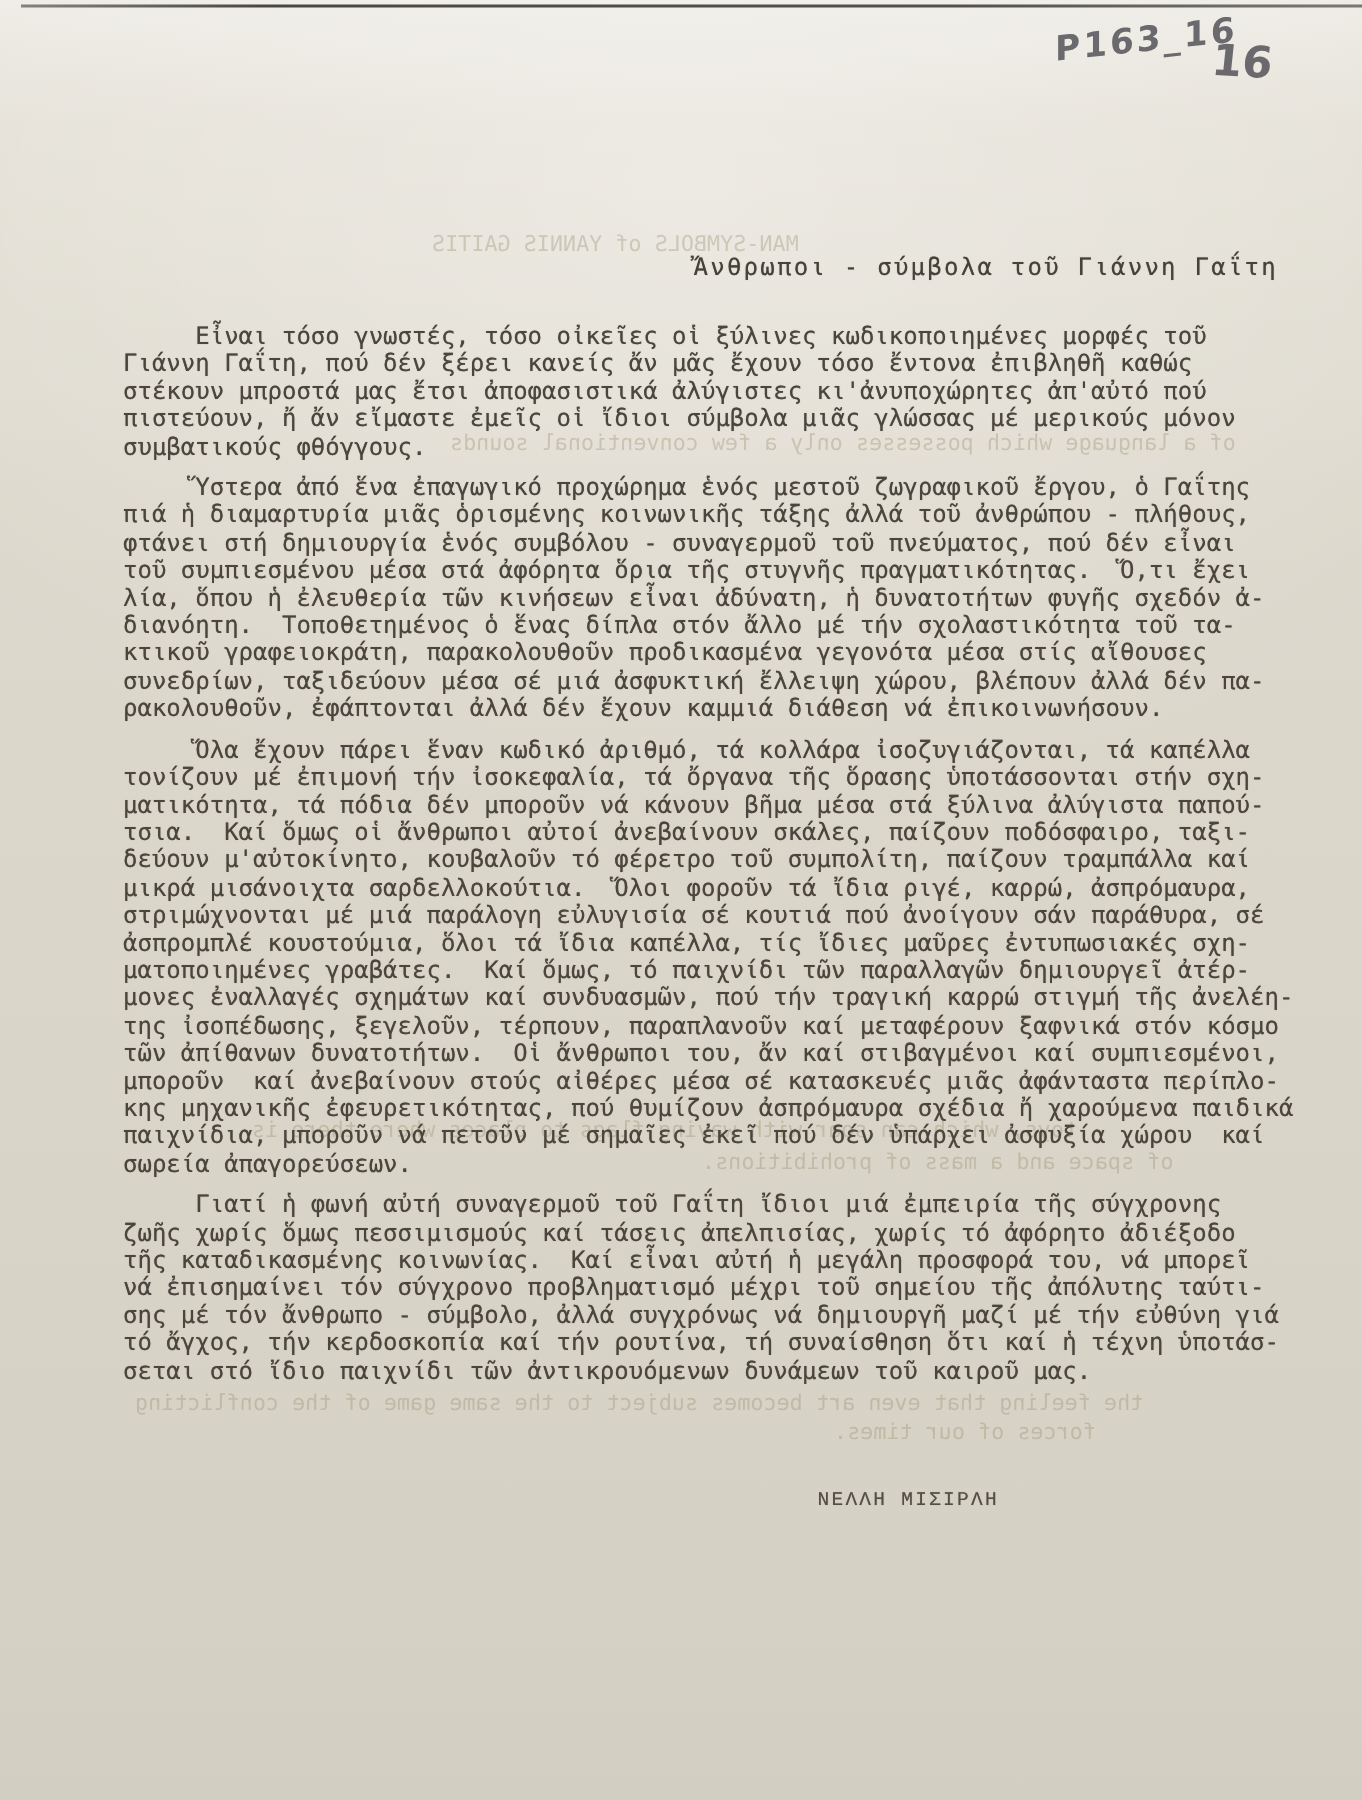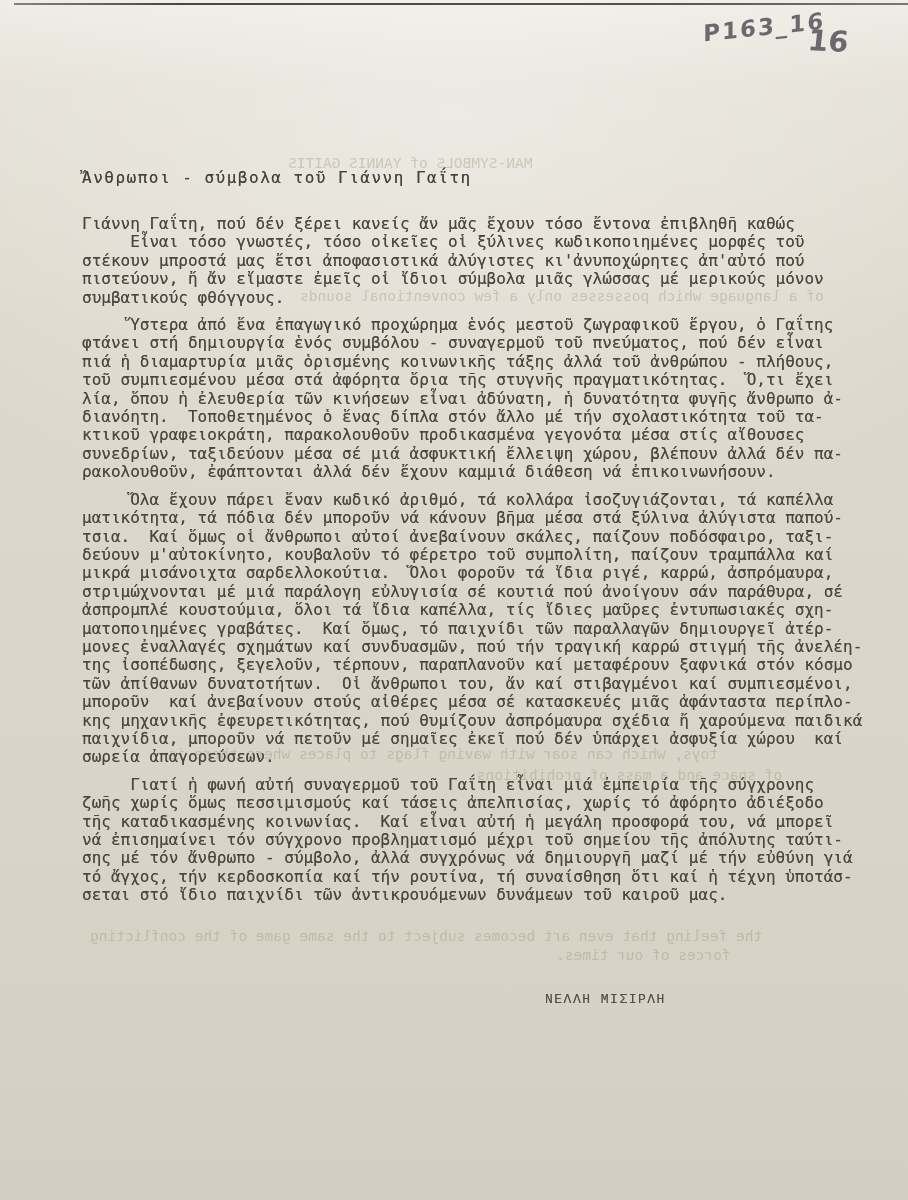--- a/index.html
+++ b/index.html
@@ -20,21 +20,21 @@
   
   .hand{
     position:absolute;color:#4e4d54;font-family:"DejaVu Sans",sans-serif;
     font-weight:bold;opacity:.82;
   }
   .hand-code{top:14px;left:703px;font-size:23px;letter-spacing:2px;transform:rotate(-6deg) skewX(-6deg);}
   .hand-page{top:24px;left:808px;font-size:29px;transform:rotate(3deg) skewX(-3deg);}
   
   .doc{position:absolute;left:82px;top:168px;width:800px;}
   .title{
-    text-align:left;width:770px;font-size:16px;letter-spacing:1.5px;
+    text-align:right;width:770px;font-size:16px;letter-spacing:1.5px;
     margin-bottom:28px;white-space:pre;color:#46423a;
     text-shadow:0 0 .5px rgba(70,66,58,.7);
   }
   .paragraph{margin:0 0 9px 0;}
   .line{
     white-space:pre;font-size:16px;line-height:18.4px;color:#4a453d;
     text-shadow:0 0 .5px rgba(74,69,61,.65);
   }
   .signature{
     position:absolute;left:545px;top:992px;
@@ -71,56 +71,57 @@
     </div>
 
   <div class="hand hand-code">P163_16</div>
 
   <div class="hand hand-page">16</div>
 
   <div class="doc">
     <div class="title">Ἄνθρωποι - σύμβολα τοῦ Γιάννη Γαΐτη</div>
     <div>
         <div class="paragraph">
+          <div class="line">     Εἶναι τόσο γνωστές, τόσο οἰκεῖες οἱ ξύλινες κωδικοποιημένες μορφές τοῦ</div>
           <div class="line">Γιάννη Γαΐτη, πού δέν ξέρει κανείς ἄν μᾶς ἔχουν τόσο ἔντονα ἐπιβληθῆ καθώς</div>
-          <div class="line">     Εἶναι τόσο γνωστές, τόσο οἰκεῖες οἱ ξύλινες κωδικοποιημένες μορφές τοῦ</div>
           <div class="line">στέκουν μπροστά μας ἔτσι ἀποφασιστικά ἀλύγιστες κι'ἀνυποχώρητες ἀπ'αὐτό πού</div>
           <div class="line">πιστεύουν, ἤ ἄν εἴμαστε ἐμεῖς οἱ ἴδιοι σύμβολα μιᾶς γλώσσας μέ μερικούς μόνον</div>
           <div class="line">συμβατικούς φθόγγους.</div>
         </div>
         <div class="paragraph">
           <div class="line">     Ὕστερα ἀπό ἕνα ἐπαγωγικό προχώρημα ἑνός μεστοῦ ζωγραφικοῦ ἔργου, ὁ Γαΐτης</div>
+          <div class="line">πιά ἡ διαμαρτυρία μιᾶς ὁρισμένης κοινωνικῆς τάξης ἀλλά τοῦ ἀνθρώπου - πλήθους,</div>
           <div class="line">φτάνει στή δημιουργία ἑνός συμβόλου - συναγερμοῦ τοῦ πνεύματος, πού δέν εἶναι</div>
-          <div class="line">πιά ἡ διαμαρτυρία μιᾶς ὁρισμένης κοινωνικῆς τάξης ἀλλά τοῦ ἀνθρώπου - πλήθους,</div>
           <div class="line">τοῦ συμπιεσμένου μέσα στά ἀφόρητα ὅρια τῆς στυγνῆς πραγματικότητας.  Ὅ,τι ἔχει</div>
-          <div class="line">λία, ὅπου ἡ ἐλευθερία τῶν κινήσεων εἶναι ἀδύνατη, ἡ δυνατότητα φυγῆς ἄνθρωπο ἀ-</div>
+          <div class="line">λία, ὅπου ἡ ἐλευθερία τῶν κινήσεων εἶναι ἀδύνατη, ἡ δυνατοτήτων φυγῆς σχεδόν ἀ-</div>
           <div class="line">διανόητη.  Τοποθετημένος ὁ ἕνας δίπλα στόν ἄλλο μέ τήν σχολαστικότητα τοῦ τα-</div>
           <div class="line">κτικοῦ γραφειοκράτη, παρακολουθοῦν προδικασμένα γεγονότα μέσα στίς αἴθουσες</div>
           <div class="line">συνεδρίων, ταξιδεύουν μέσα σέ μιά ἀσφυκτική ἔλλειψη χώρου, βλέπουν ἀλλά δέν πα-</div>
           <div class="line">ρακολουθοῦν, ἐφάπτονται ἀλλά δέν ἔχουν καμμιά διάθεση νά ἐπικοινωνήσουν.</div>
         </div>
         <div class="paragraph">
           <div class="line">     Ὅλα ἔχουν πάρει ἕναν κωδικό ἀριθμό, τά κολλάρα ἰσοζυγιάζονται, τά καπέλλα</div>
+          <div class="line">τονίζουν μέ ἐπιμονή τήν ἰσοκεφαλία, τά ὄργανα τῆς ὅρασης ὑποτάσσονται στήν σχη-</div>
           <div class="line">ματικότητα, τά πόδια δέν μποροῦν νά κάνουν βῆμα μέσα στά ξύλινα ἀλύγιστα παπού-</div>
           <div class="line">τσια.  Καί ὅμως οἱ ἄνθρωποι αὐτοί ἀνεβαίνουν σκάλες, παίζουν ποδόσφαιρο, ταξι-</div>
           <div class="line">δεύουν μ'αὐτοκίνητο, κουβαλοῦν τό φέρετρο τοῦ συμπολίτη, παίζουν τραμπάλλα καί</div>
           <div class="line">μικρά μισάνοιχτα σαρδελλοκούτια.  Ὅλοι φοροῦν τά ἴδια ριγέ, καρρώ, ἀσπρόμαυρα,</div>
           <div class="line">στριμώχνονται μέ μιά παράλογη εὐλυγισία σέ κουτιά πού ἀνοίγουν σάν παράθυρα, σέ</div>
           <div class="line">ἀσπρομπλέ κουστούμια, ὅλοι τά ἴδια καπέλλα, τίς ἴδιες μαῦρες ἐντυπωσιακές σχη-</div>
           <div class="line">ματοποιημένες γραβάτες.  Καί ὅμως, τό παιχνίδι τῶν παραλλαγῶν δημιουργεῖ ἀτέρ-</div>
           <div class="line">μονες ἐναλλαγές σχημάτων καί συνδυασμῶν, πού τήν τραγική καρρώ στιγμή τῆς ἀνελέη-</div>
           <div class="line">της ἰσοπέδωσης, ξεγελοῦν, τέρπουν, παραπλανοῦν καί μεταφέρουν ξαφνικά στόν κόσμο</div>
           <div class="line">τῶν ἀπίθανων δυνατοτήτων.  Οἱ ἄνθρωποι του, ἄν καί στιβαγμένοι καί συμπιεσμένοι,</div>
           <div class="line">μποροῦν  καί ἀνεβαίνουν στούς αἰθέρες μέσα σέ κατασκευές μιᾶς ἀφάνταστα περίπλο-</div>
           <div class="line">κης μηχανικῆς ἐφευρετικότητας, πού θυμίζουν ἀσπρόμαυρα σχέδια ἤ χαρούμενα παιδικά</div>
           <div class="line">παιχνίδια, μποροῦν νά πετοῦν μέ σημαῖες ἐκεῖ πού δέν ὑπάρχει ἀσφυξία χώρου  καί</div>
           <div class="line">σωρεία ἀπαγορεύσεων.</div>
         </div>
         <div class="paragraph">
-          <div class="line">     Γιατί ἡ φωνή αὐτή συναγερμοῦ τοῦ Γαΐτη εἶναι μιά ἐμπειρία τῆς σύγχρονης</div>
+          <div class="line">     Γιατί ἡ φωνή αὐτή συναγερμοῦ τοῦ Γαΐτη ἴδιοι μιά ἐμπειρία τῆς σύγχρονης</div>
           <div class="line">ζωῆς χωρίς ὅμως πεσσιμισμούς καί τάσεις ἀπελπισίας, χωρίς τό ἀφόρητο ἀδιέξοδο</div>
           <div class="line">τῆς καταδικασμένης κοινωνίας.  Καί εἶναι αὐτή ἡ μεγάλη προσφορά του, νά μπορεῖ</div>
           <div class="line">νά ἐπισημαίνει τόν σύγχρονο προβληματισμό μέχρι τοῦ σημείου τῆς ἀπόλυτης ταύτι-</div>
           <div class="line">σης μέ τόν ἄνθρωπο - σύμβολο, ἀλλά συγχρόνως νά δημιουργῆ μαζί μέ τήν εὐθύνη γιά</div>
           <div class="line">τό ἄγχος, τήν κερδοσκοπία καί τήν ρουτίνα, τή συναίσθηση ὅτι καί ἡ τέχνη ὑποτάσ-</div>
           <div class="line">σεται στό ἴδιο παιχνίδι τῶν ἀντικρουόμενων δυνάμεων τοῦ καιροῦ μας.</div>
         </div>
       </div>
   </div>
 

